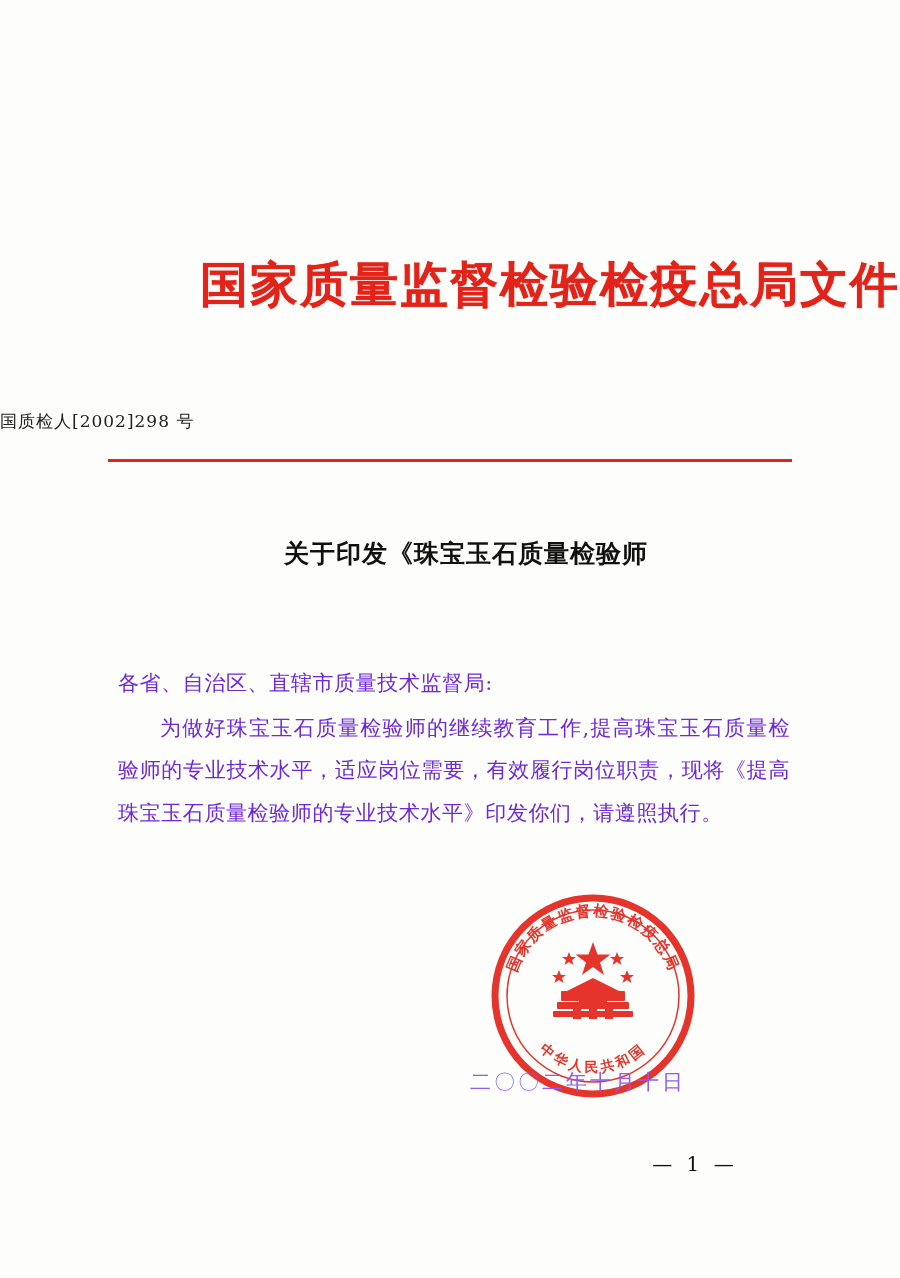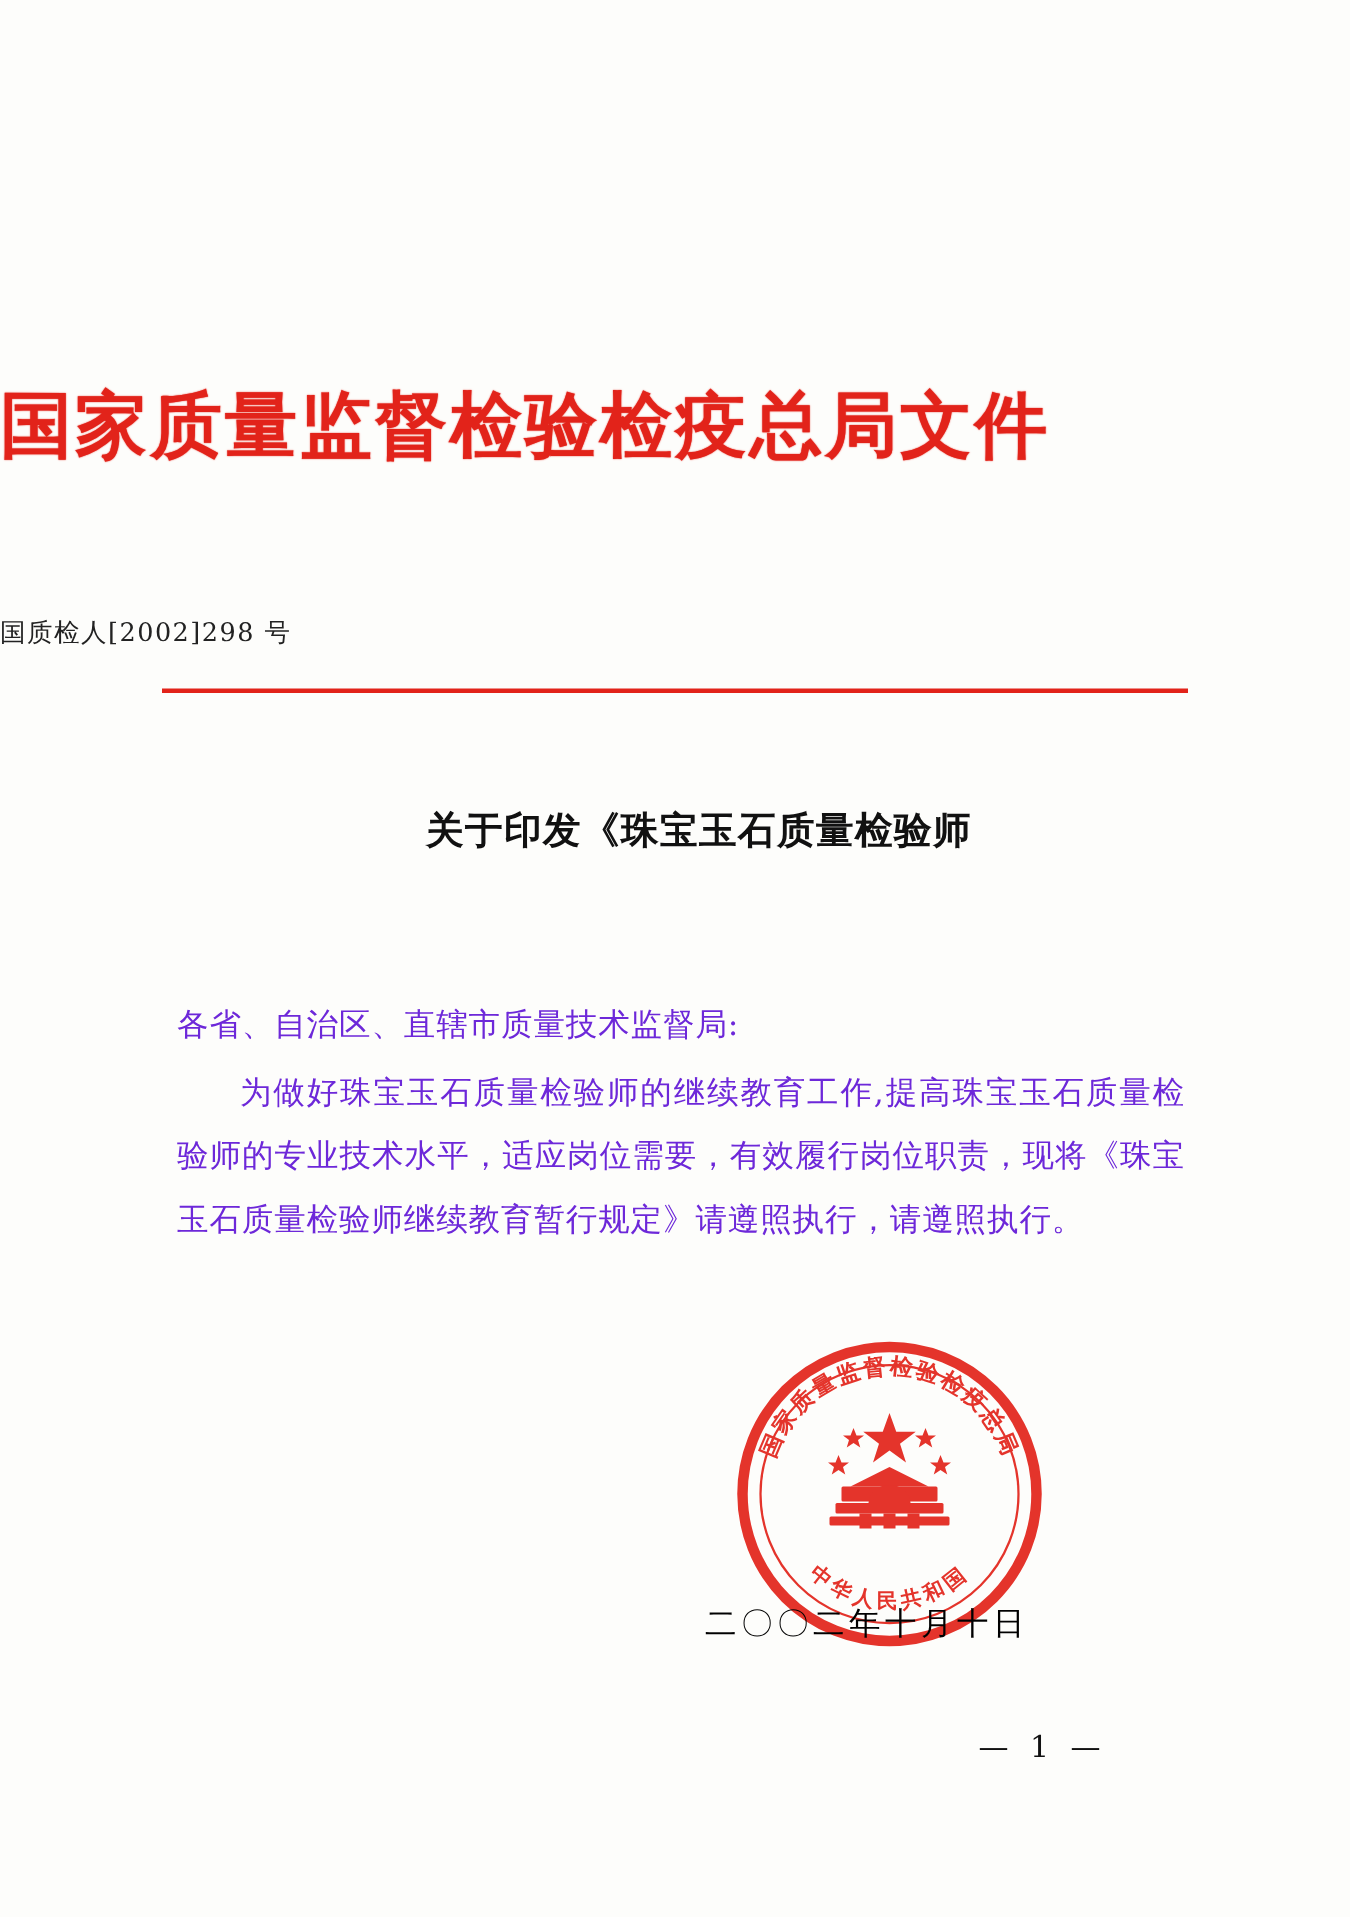--- a/index.html
+++ b/index.html
@@ -21,21 +21,21 @@
     inset: 0;
     background: #fdfdfb;
   }
 
   
   .masthead {
     position: absolute;
     top: 258px;
     left: 0;
     width: 900px;
-    text-align: left;
+    text-align: right;
   }
   .masthead-title {
     font-family: "DejaVu Serif", "Liberation Serif", serif;
     font-weight: 700;
     font-size: 48px;
     letter-spacing: 2px;
     color: #e2231a;
     line-height: 1.1;
     text-shadow: 0 0 1px #e2231a;
   }
@@ -114,21 +114,21 @@
 
   
   .sign-date {
     position: absolute;
     top: 1068px;
     left: 470px;
     width: 300px;
     text-align: left;
     font-size: 21px;
     letter-spacing: 3px;
-    color: #000000;
+    color: #8b5cf6;
   }
 
   
   .page-number {
     position: absolute;
     top: 1152px;
     left: 0;
     width: 900px;
     text-align: center;
     font-size: 20px;
@@ -150,21 +150,21 @@
   <div class="doc-number">国质检人[2002]298 号</div>
 
   <div class="red-rule"></div>
 
   <div class="doc-title">
     <span class="line">关于印发《珠宝玉石质量检验师</span>
   </div>
 
   <div class="body-text">
     <p class="salutation">各省、自治区、直辖市质量技术监督局:</p>
-    <p class="para">为做好珠宝玉石质量检验师的继续教育工作,提高珠宝玉石质量检验师的专业技术水平，适应岗位需要，有效履行岗位职责，现将《珠宝玉石质量检验师继续教育暂行规定》请遵照执行，请遵照执行。</p>
+    <p class="para">为做好珠宝玉石质量检验师的继续教育工作,提高珠宝玉石质量检验师的专业技术水平，适应岗位需要，有效履行岗位职责，现将《提高珠宝玉石质量检验师的专业技术水平》印发你们，请遵照执行。</p>
   </div>
 
   <div class="seal">
     <svg width="212" height="212" viewBox="0 0 212 212" aria-hidden="true">
       <defs>
         <path id="sealArcTop" d="M 26,106 A 80,80 0 1 1 186,106" fill="none"></path>
         <path id="sealArcBottom" d="M 30,106 A 76,76 0 1 0 182,106" fill="none"></path>
       </defs>
       <g opacity="0.92">
         <circle cx="106" cy="106" r="98" fill="none" stroke="#e2231a" stroke-width="7"></circle>

